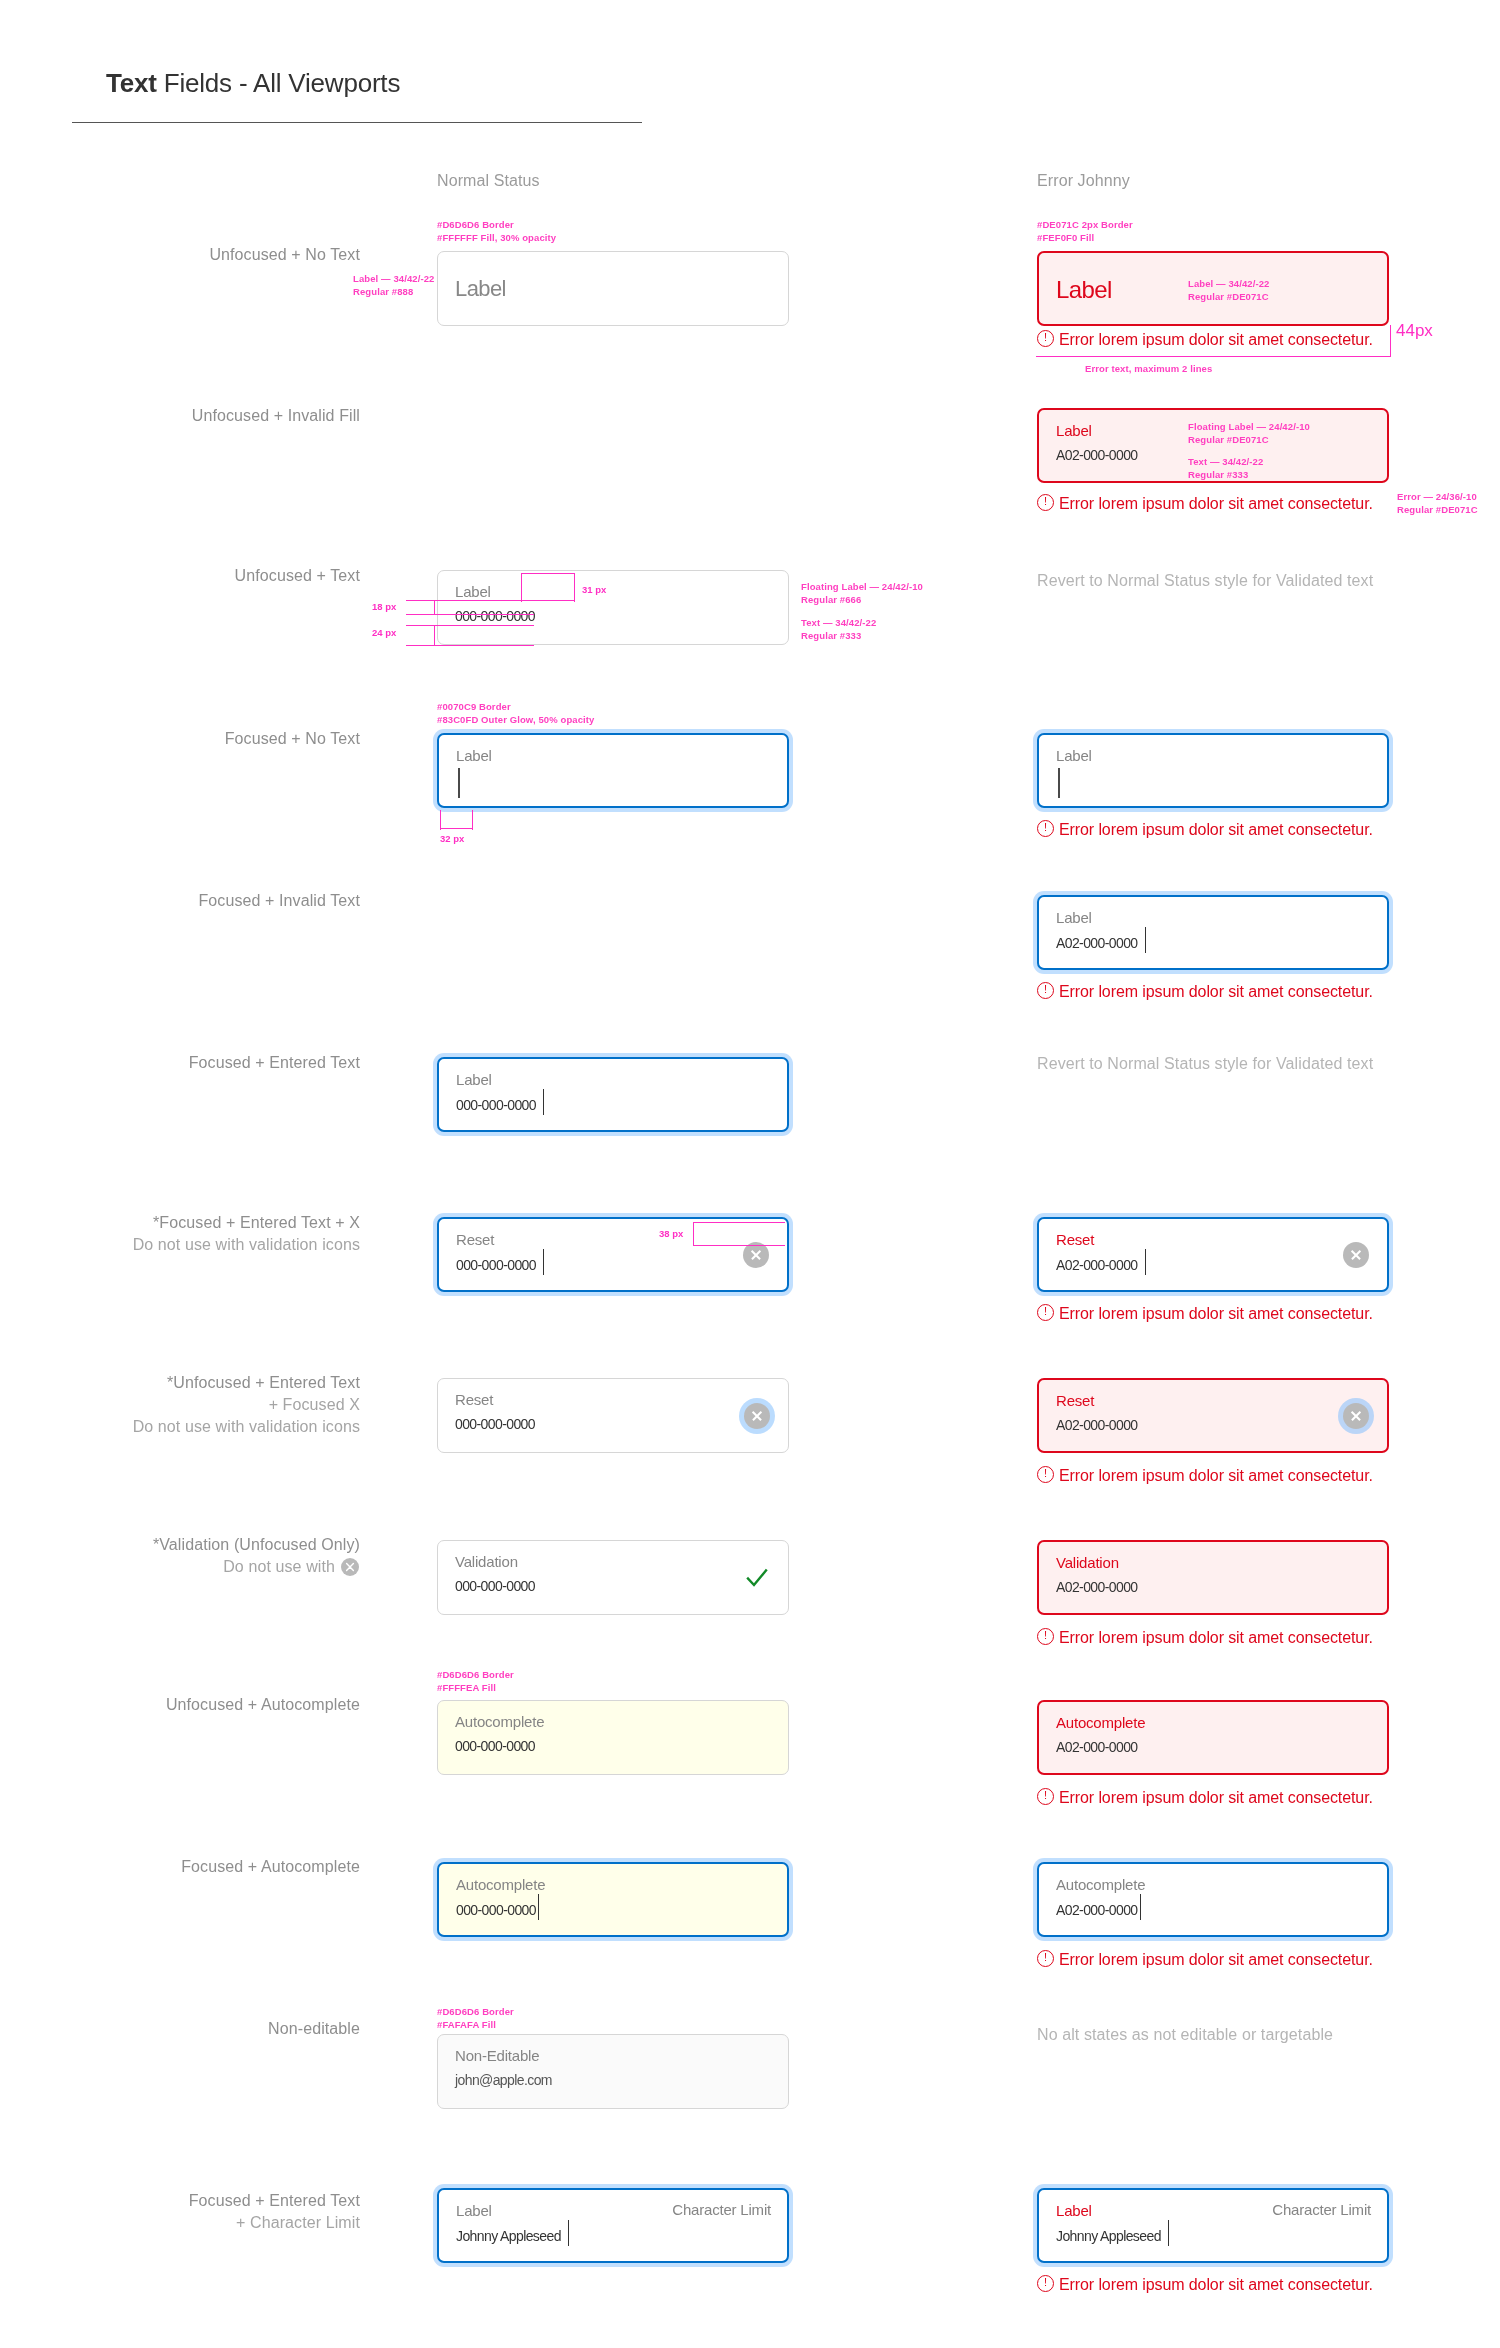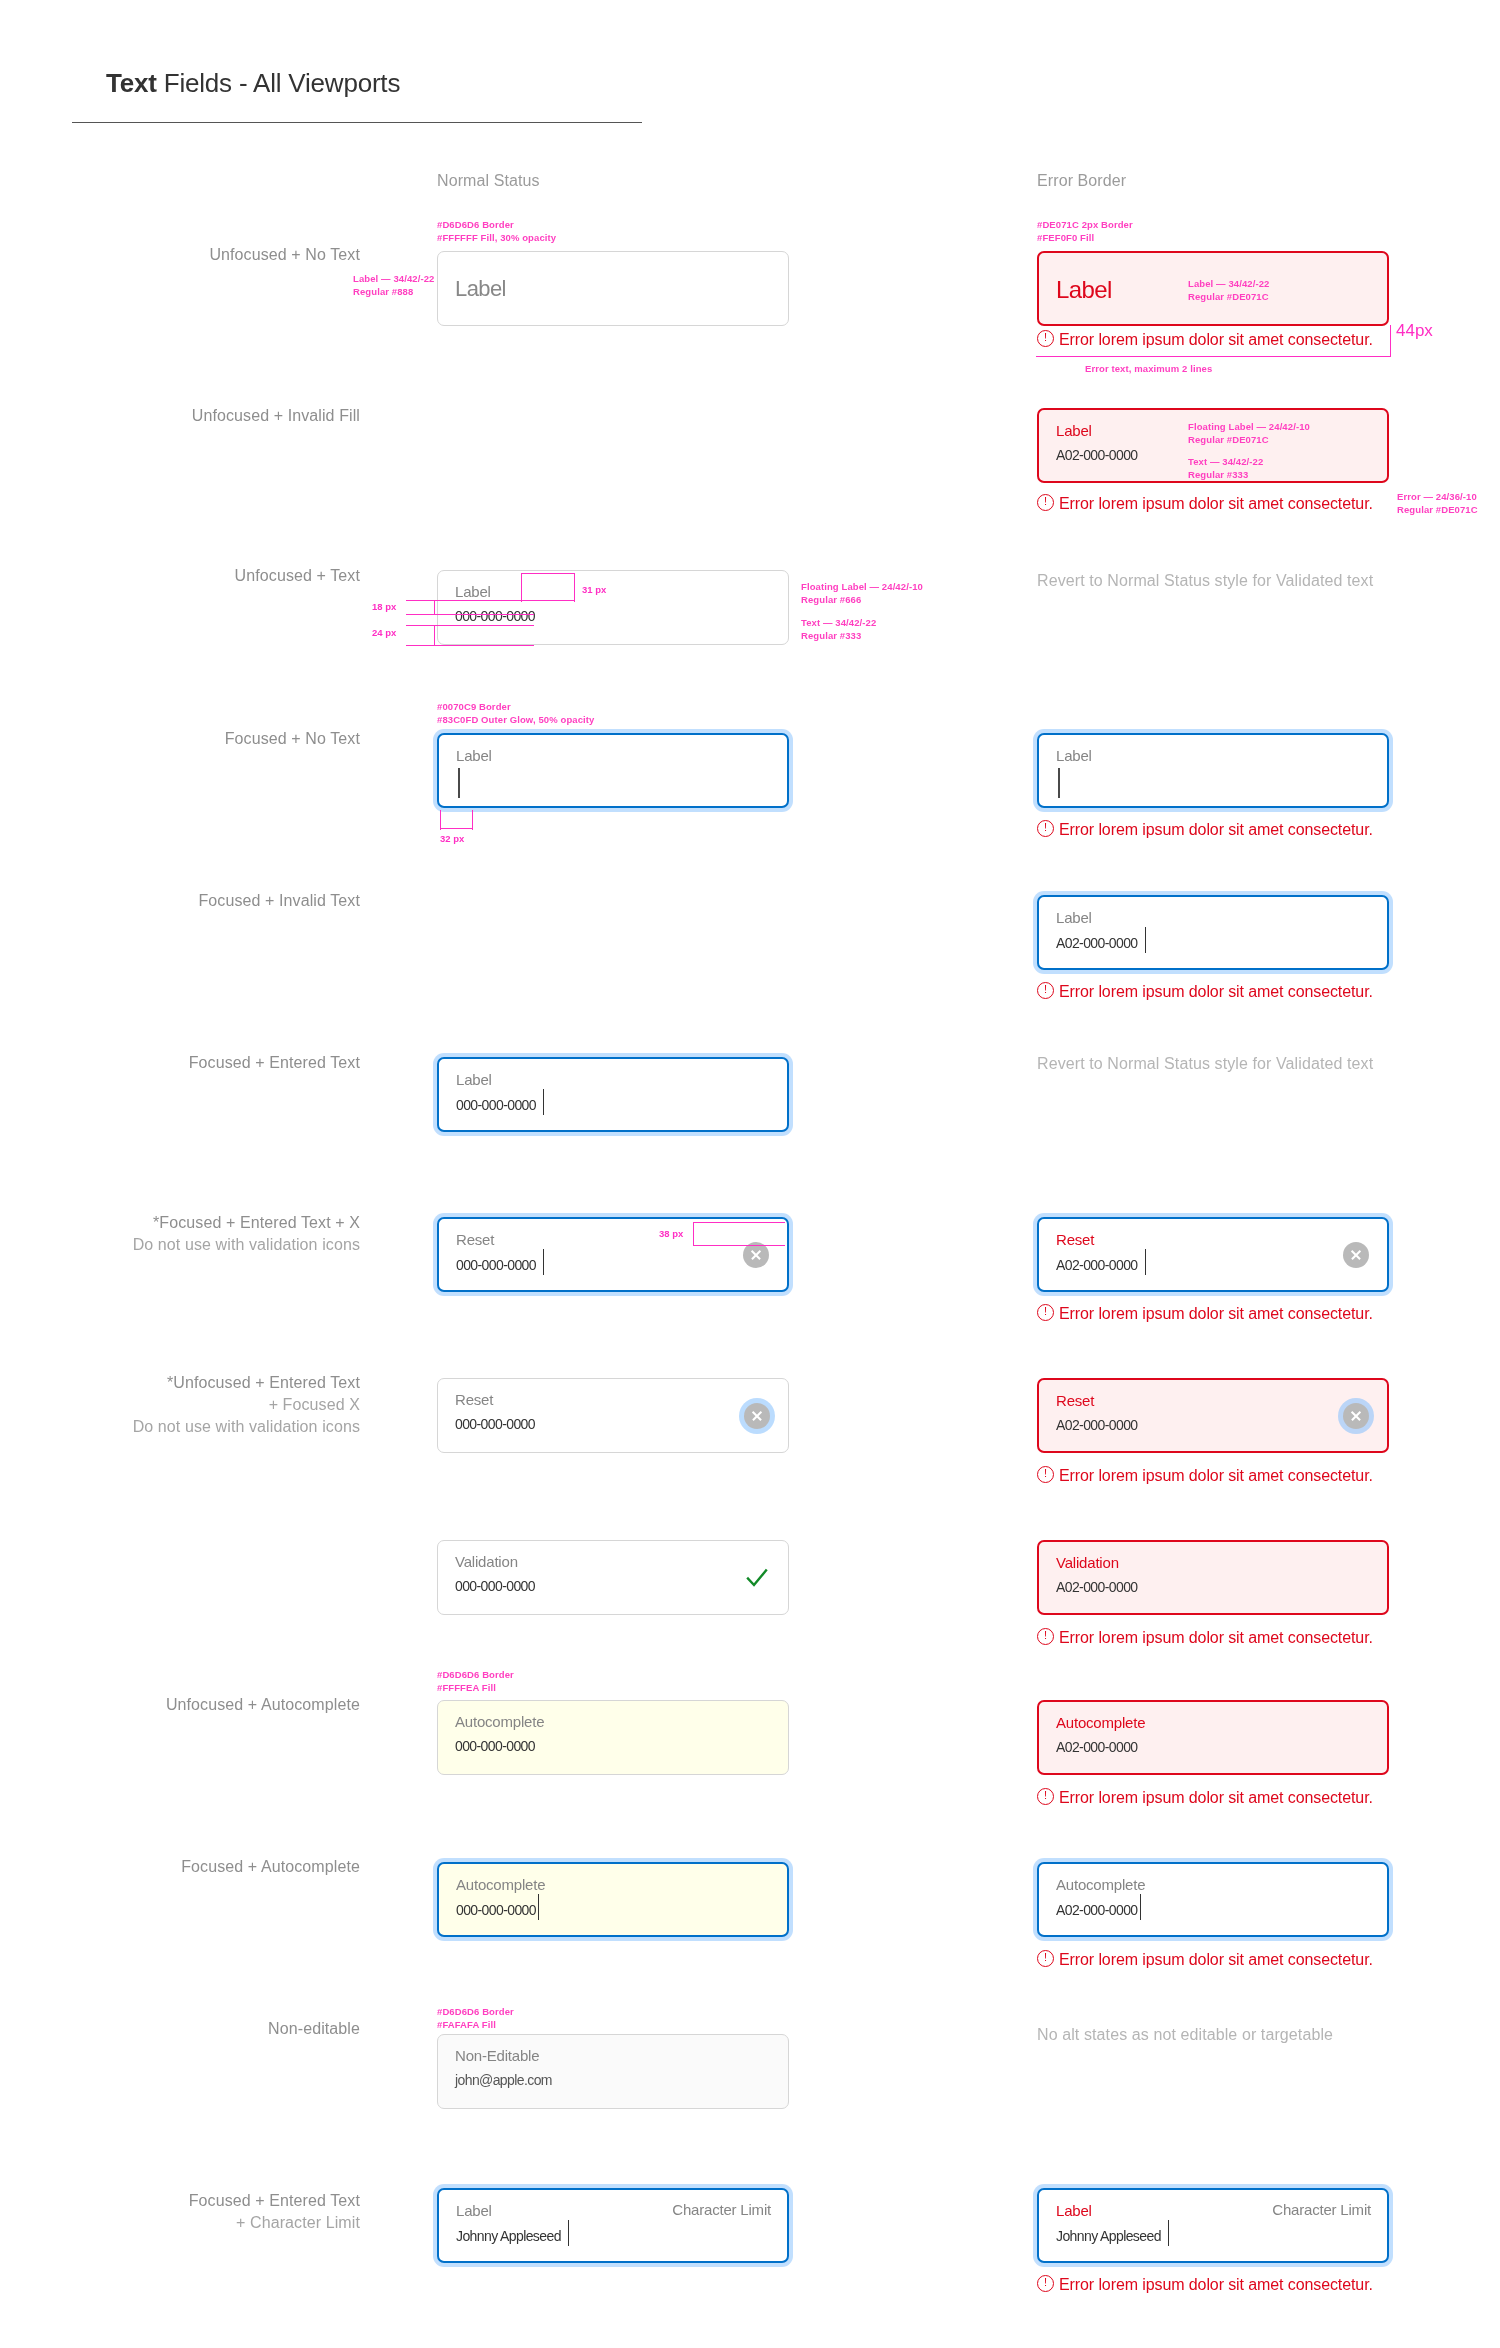--- a/index.html
+++ b/index.html
@@ -71,21 +71,21 @@
 </style>
 </head>
 <body>
 
 <div class="page">
 
   <div class="title"><b>Text</b><span class="rest"> Fields - All Viewports</span></div>
   <div class="title-rule"></div>
 
   <div class="col-head" style="left:437px;top:172px;">Normal Status</div>
-  <div class="col-head" style="left:1037px;top:172px;">Error Border</div>
+  <div class="col-head" style="left:1037px;top:172px;">Error Johnny</div>
 
   <div class="row-label" style="left:60px;top:244px;">Unfocused + No Text</div>
 
   <div class="row-label" style="left:60px;top:405px;">Unfocused + Invalid Fill</div>
 
   <div class="row-label" style="left:60px;top:565px;">Unfocused + Text</div>
 
   <div class="row-label" style="left:60px;top:728px;">Focused + No Text</div>
 
   <div class="row-label" style="left:60px;top:890px;">Focused + Invalid Text</div>
@@ -96,20 +96,27 @@
     <span>*Focused + Entered Text + X</span>
     <span class="sub">Do not use with validation icons</span>
   </div>
 
   <div class="row-label" style="left:60px;top:1372px;">
     <span>*Unfocused + Entered Text</span>
     <span class="sub">+ Focused X</span>
     <span class="sub">Do not use with validation icons</span>
   </div>
 
+  <div class="row-label" style="left:60px;top:1534px;">
+    <span>*Validation (Unfocused Only)</span>
+    <span class="sub"><span>Do not use with</span><span class="inline-x"><svg width="20" height="20" viewBox="0 0 20 20">
+            <circle cx="10" cy="10" r="9" fill="#b9b9b9"></circle>
+            <path d="M6.6 6.6 L13.4 13.4 M13.4 6.6 L6.6 13.4" stroke="#fff" stroke-width="1.4" stroke-linecap="round"></path>
+          </svg></span></span>
+  </div>
 
   <div class="row-label" style="left:60px;top:1694px;">Unfocused + Autocomplete</div>
 
   <div class="row-label" style="left:60px;top:1856px;">Focused + Autocomplete</div>
 
   <div class="row-label" style="left:60px;top:2018px;">Non-editable</div>
 
   <div class="row-label" style="left:60px;top:2190px;">
     <span>Focused + Entered Text</span>
     <span class="sub">+ Character Limit</span>

